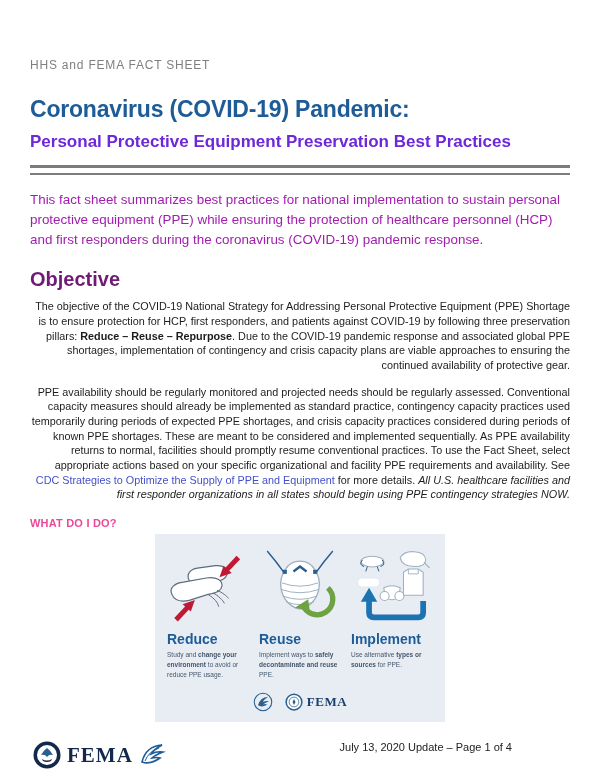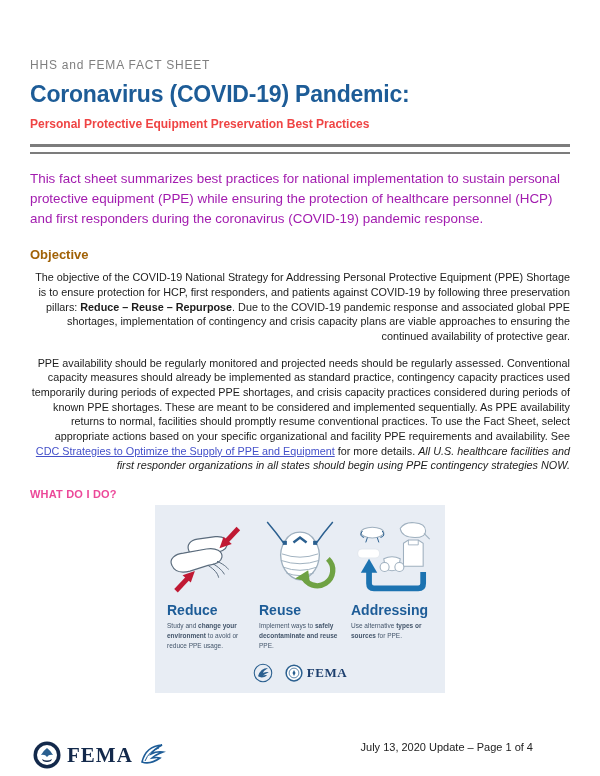--- a/index.html
+++ b/index.html
@@ -2,45 +2,45 @@
 <html><head>
 <meta charset="utf-8">
 <style>
   html,body{margin:0;padding:0;}
   body{
     width:600px;height:776px;background:#ffffff;position:relative;overflow:hidden;
     font-family:"Liberation Sans", sans-serif;color:#1c1c1c;
   }
   .page{position:absolute;inset:0;padding:8px 30px;box-sizing:border-box;}
   .kicker{margin-top:50px;color:#7f7f7f;font-size:12px;letter-spacing:.8px;}
-  .title{margin:9px 0 0;color:#1d5c97;font-size:23px;font-weight:bold;letter-spacing:-.2px;}
-  .subtitle{margin:9px 0 0;color:#ef4444;font-size:12px;font-weight:bold;}
+  .title{margin:24px 0 0;color:#1d5c97;font-size:23px;font-weight:bold;letter-spacing:-.2px;}
+  .subtitle{margin:9px 0 0;color:#6d28d9;font-size:17px;font-weight:bold;}
   .rules{margin-top:13px;}
   .rule{height:2.5px;background:#7c7c7c;}
   .rule + .rule{margin-top:5px;}
   .intro{margin:15px 0 0;font-size:13.4px;line-height:1.5;color:#a21caf;}
-  .section-heading{margin:18px 0 1px;font-size:13px;font-weight:bold;color:#a16207;}
+  .section-heading{margin:18px 0 1px;font-size:20px;font-weight:bold;color:#701a75;}
   .body-text{margin:8px 0 0;font-size:10.8px;line-height:1.36;color:#1c1c1c;text-align:right;}
   .body-text.second{margin-top:12px;}
-  .link{color:#4450c9;text-decoration:underline;cursor:pointer;}
+  .link{color:#4450c9;cursor:pointer;}
   .bolditalic{font-weight:normal;font-style:italic;}
   .what-heading{margin:15px 0 0;font-size:11px;font-weight:bold;color:#ec4899;letter-spacing:.2px;}
   .infographic{margin:5px auto 0;width:290px;height:188px;background:#e8edf4;
     padding:10px 12px 8px;box-sizing:border-box;display:flex;flex-direction:column;}
   .pillars{display:flex;gap:10px;flex:1;}
   .pillar{flex:1;display:flex;flex-direction:column;min-width:0;}
   .pillar-icon{width:100%;height:86px;flex:none;}
   .pillar-label{color:#1d5c97;font-weight:bold;font-size:14px;margin-top:1px;}
   .pillar-desc{font-size:6.5px;color:#44566b;line-height:1.5;margin-top:3px;}
   .logos-row{display:flex;justify-content:center;align-items:center;gap:12px;height:24px;flex:none;margin-top:2px;}
   .mini-fema{display:flex;align-items:center;gap:4px;}
   .mini-fema-text{font-family:"Liberation Serif",serif;font-weight:bold;font-size:13px;color:#1d3f6e;letter-spacing:.5px;}
   .footer-logos{position:absolute;left:32px;bottom:6px;display:flex;align-items:center;gap:5px;}
   .fema-text{font-family:"Liberation Serif",serif;font-weight:bold;font-size:21px;color:#13294b;letter-spacing:1px;}
-  .footer-page{position:absolute;right:67px;top:741px;font-size:11px;color:#222;margin-left:32px;}
+  .footer-page{position:absolute;right:88px;top:741px;font-size:11px;color:#222;margin-left:32px;}
 </style>
 </head>
 <body>
 
 <div class="page">
 
   <div class="kicker">HHS and FEMA FACT SHEET</div>
 
   <h1 class="title">Coronavirus (COVID-19) Pandemic:</h1>
   <h2 class="subtitle">Personal Protective Equipment Preservation Best Practices</h2>
@@ -101,21 +101,21 @@
           <path d="M89 15 L96 22" stroke="#9fb0bf" stroke-width="1.3" fill="none"></path>
           <path d="M64 27 L70 23 L82 23 L88 27 L88 55 L64 55 Z" fill="#ffffff" stroke="#9fb0bf" stroke-width="1.3"></path>
           <path d="M70 23 L70 29 L82 29 L82 23" fill="none" stroke="#9fb0bf" stroke-width="1.1"></path>
           <rect x="8" y="34" width="27" height="11" rx="5.5" fill="#ffffff" stroke="#e4e9ef" stroke-width="1.5"></rect>
           <path d="M40 46 Q50 41 60 46 L58 58 Q50 63 42 58 Z" fill="#ffffff" stroke="#9fb0bf" stroke-width="1.3"></path>
           <circle cx="41" cy="56" r="5.5" fill="#ffffff" stroke="#9fb0bf" stroke-width="1.3"></circle>
           <circle cx="59" cy="56" r="5.5" fill="#ffffff" stroke="#9fb0bf" stroke-width="1.3"></circle>
           <path d="M88 62 L88 76 Q88 82 82 82 L28 82 Q22 82 22 76 L22 60" fill="none" stroke="#1c73b1" stroke-width="7"></path>
           <polygon points="22,46 12,63 32,63" fill="#1c73b1"></polygon>
         </svg>
-        <div class="pillar-label">Addressing</div>
+        <div class="pillar-label">Implement</div>
         <div class="pillar-desc"><span>Use alternative </span><b>types or sources</b><span> for PPE.</span></div>
       </div>
     </div>
 
     <div class="logos-row">
       <svg width="20" height="20" viewBox="0 0 24 24">
         <circle cx="12" cy="12" r="10.5" fill="none" stroke="#2a5f8f" stroke-width="1.3"></circle>
         <path d="M6 16 Q9 6 18 6 Q13 9 12 12 Q16 10 19 11 Q14 13 12 15 Q15 14 17 15 Q11 19 6 16 Z" fill="#2a5f8f"></path>
       </svg>
       <div class="mini-fema">

